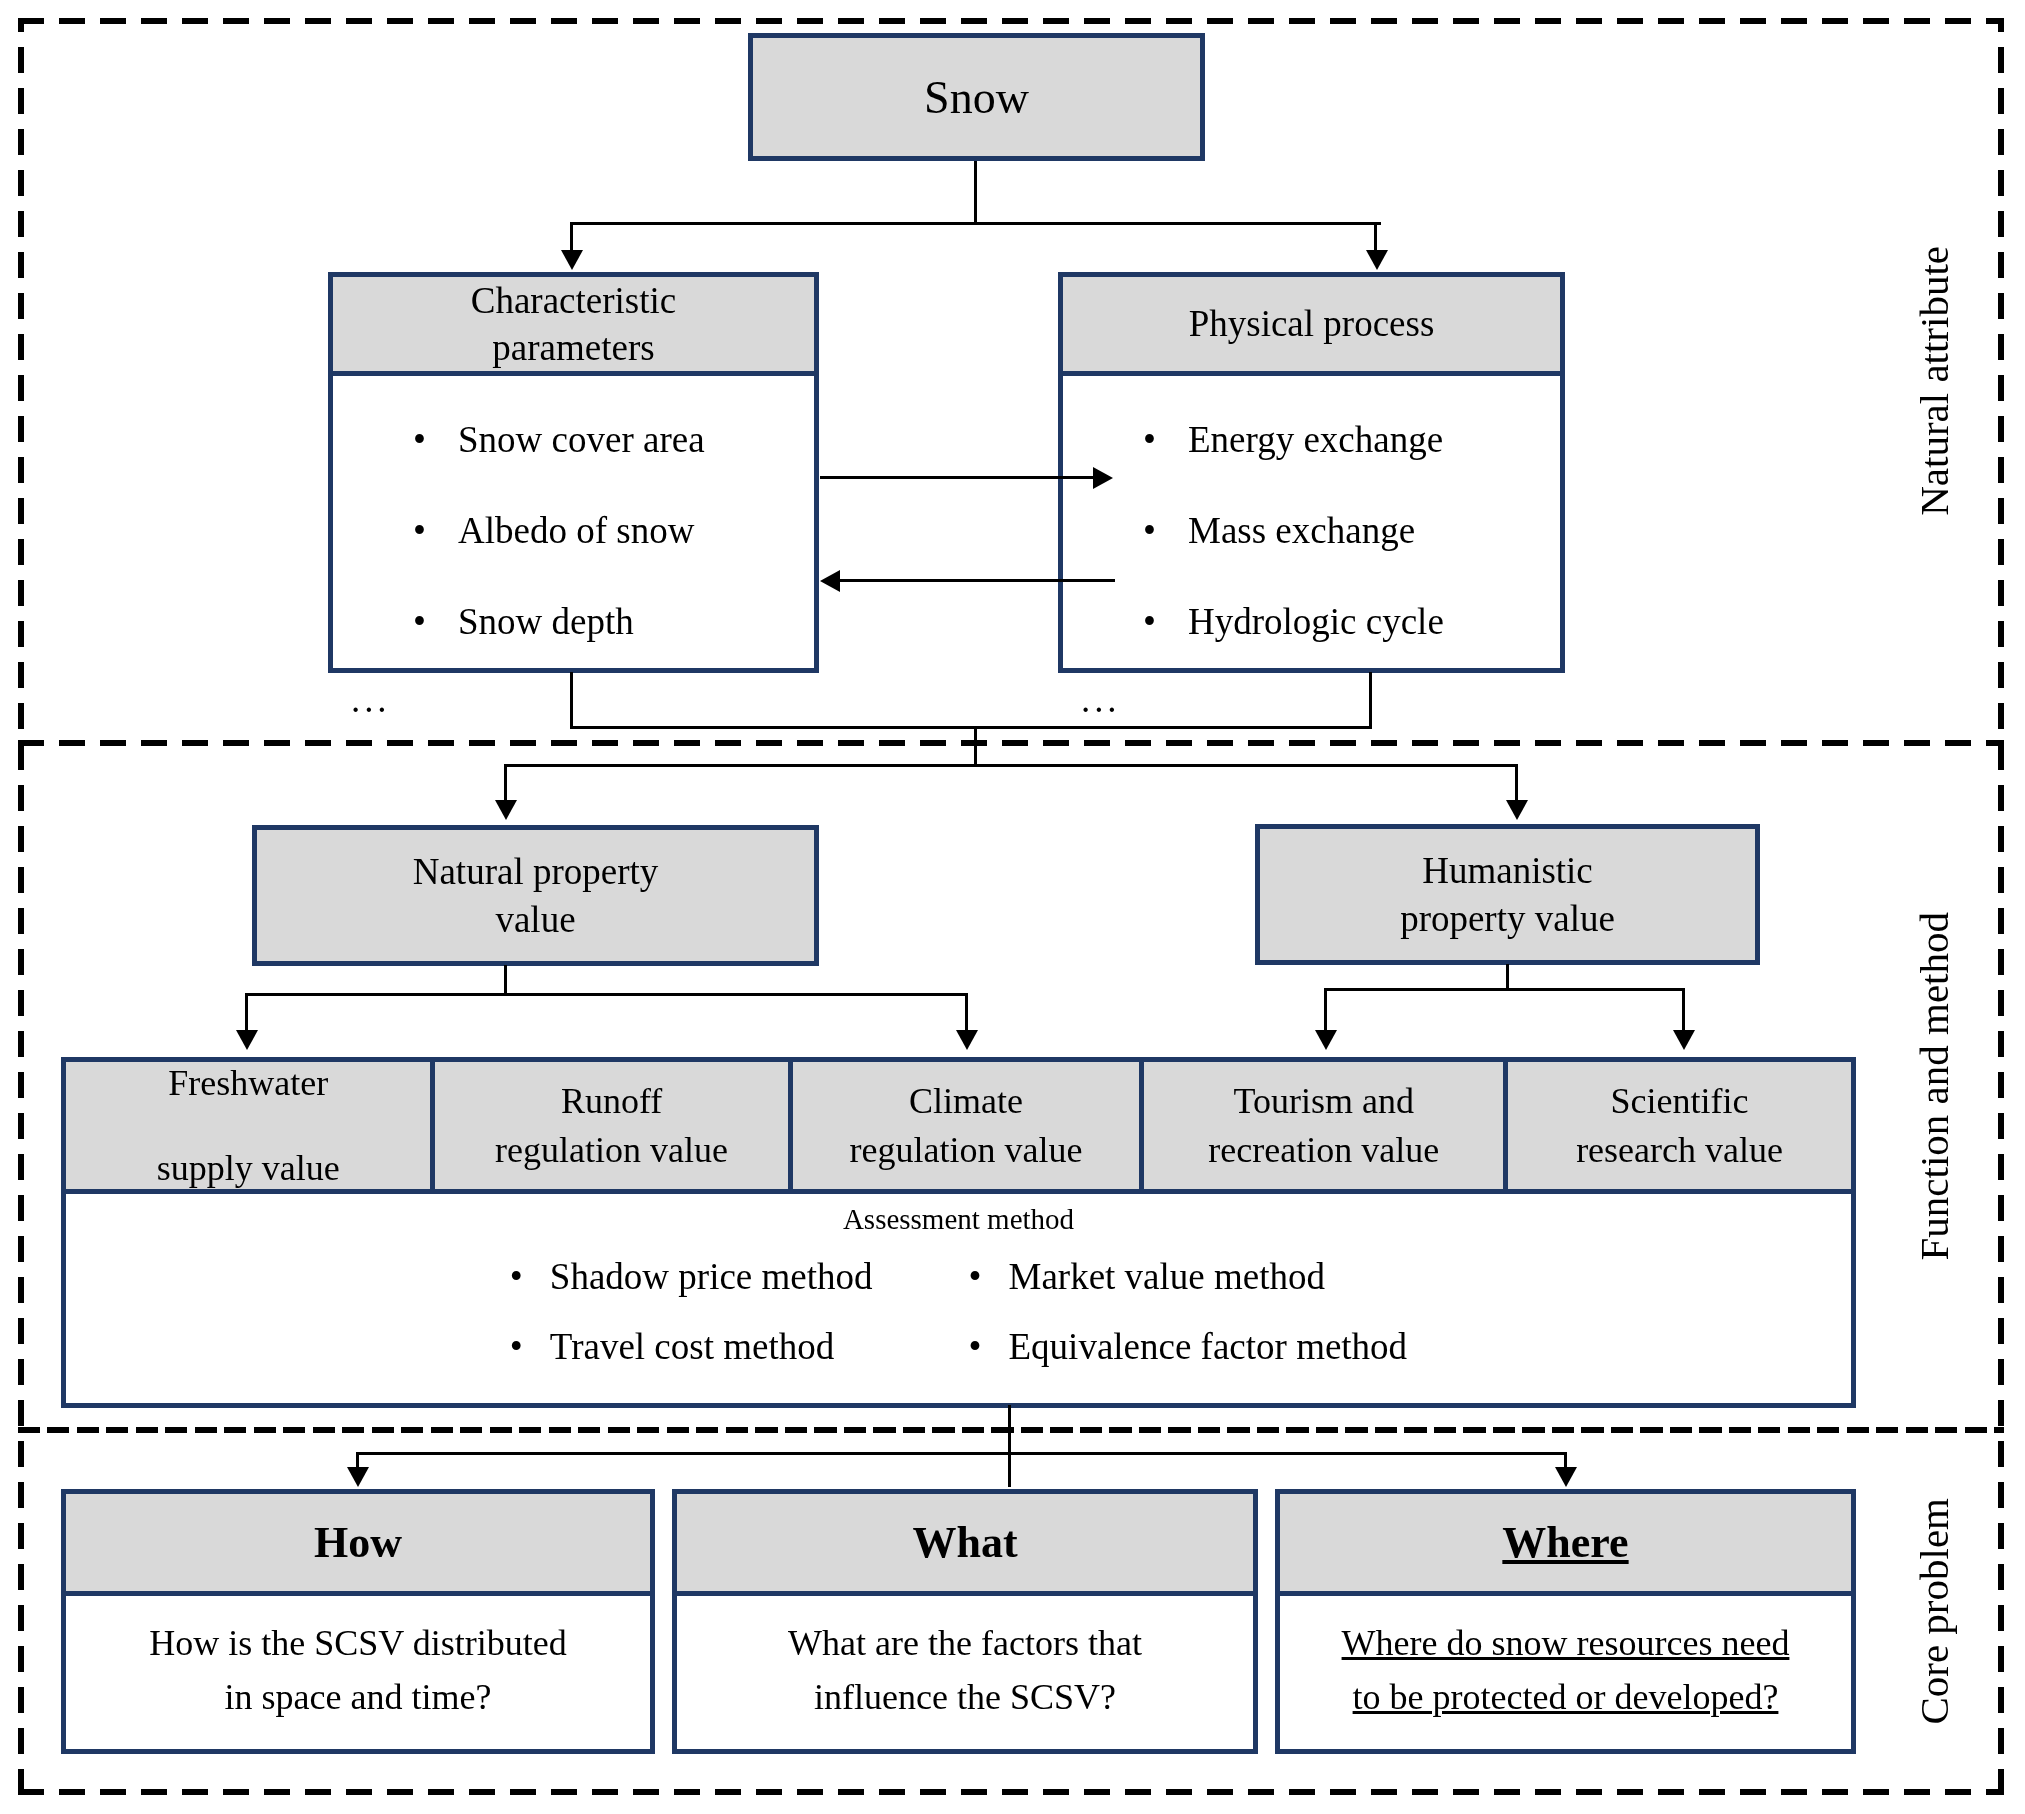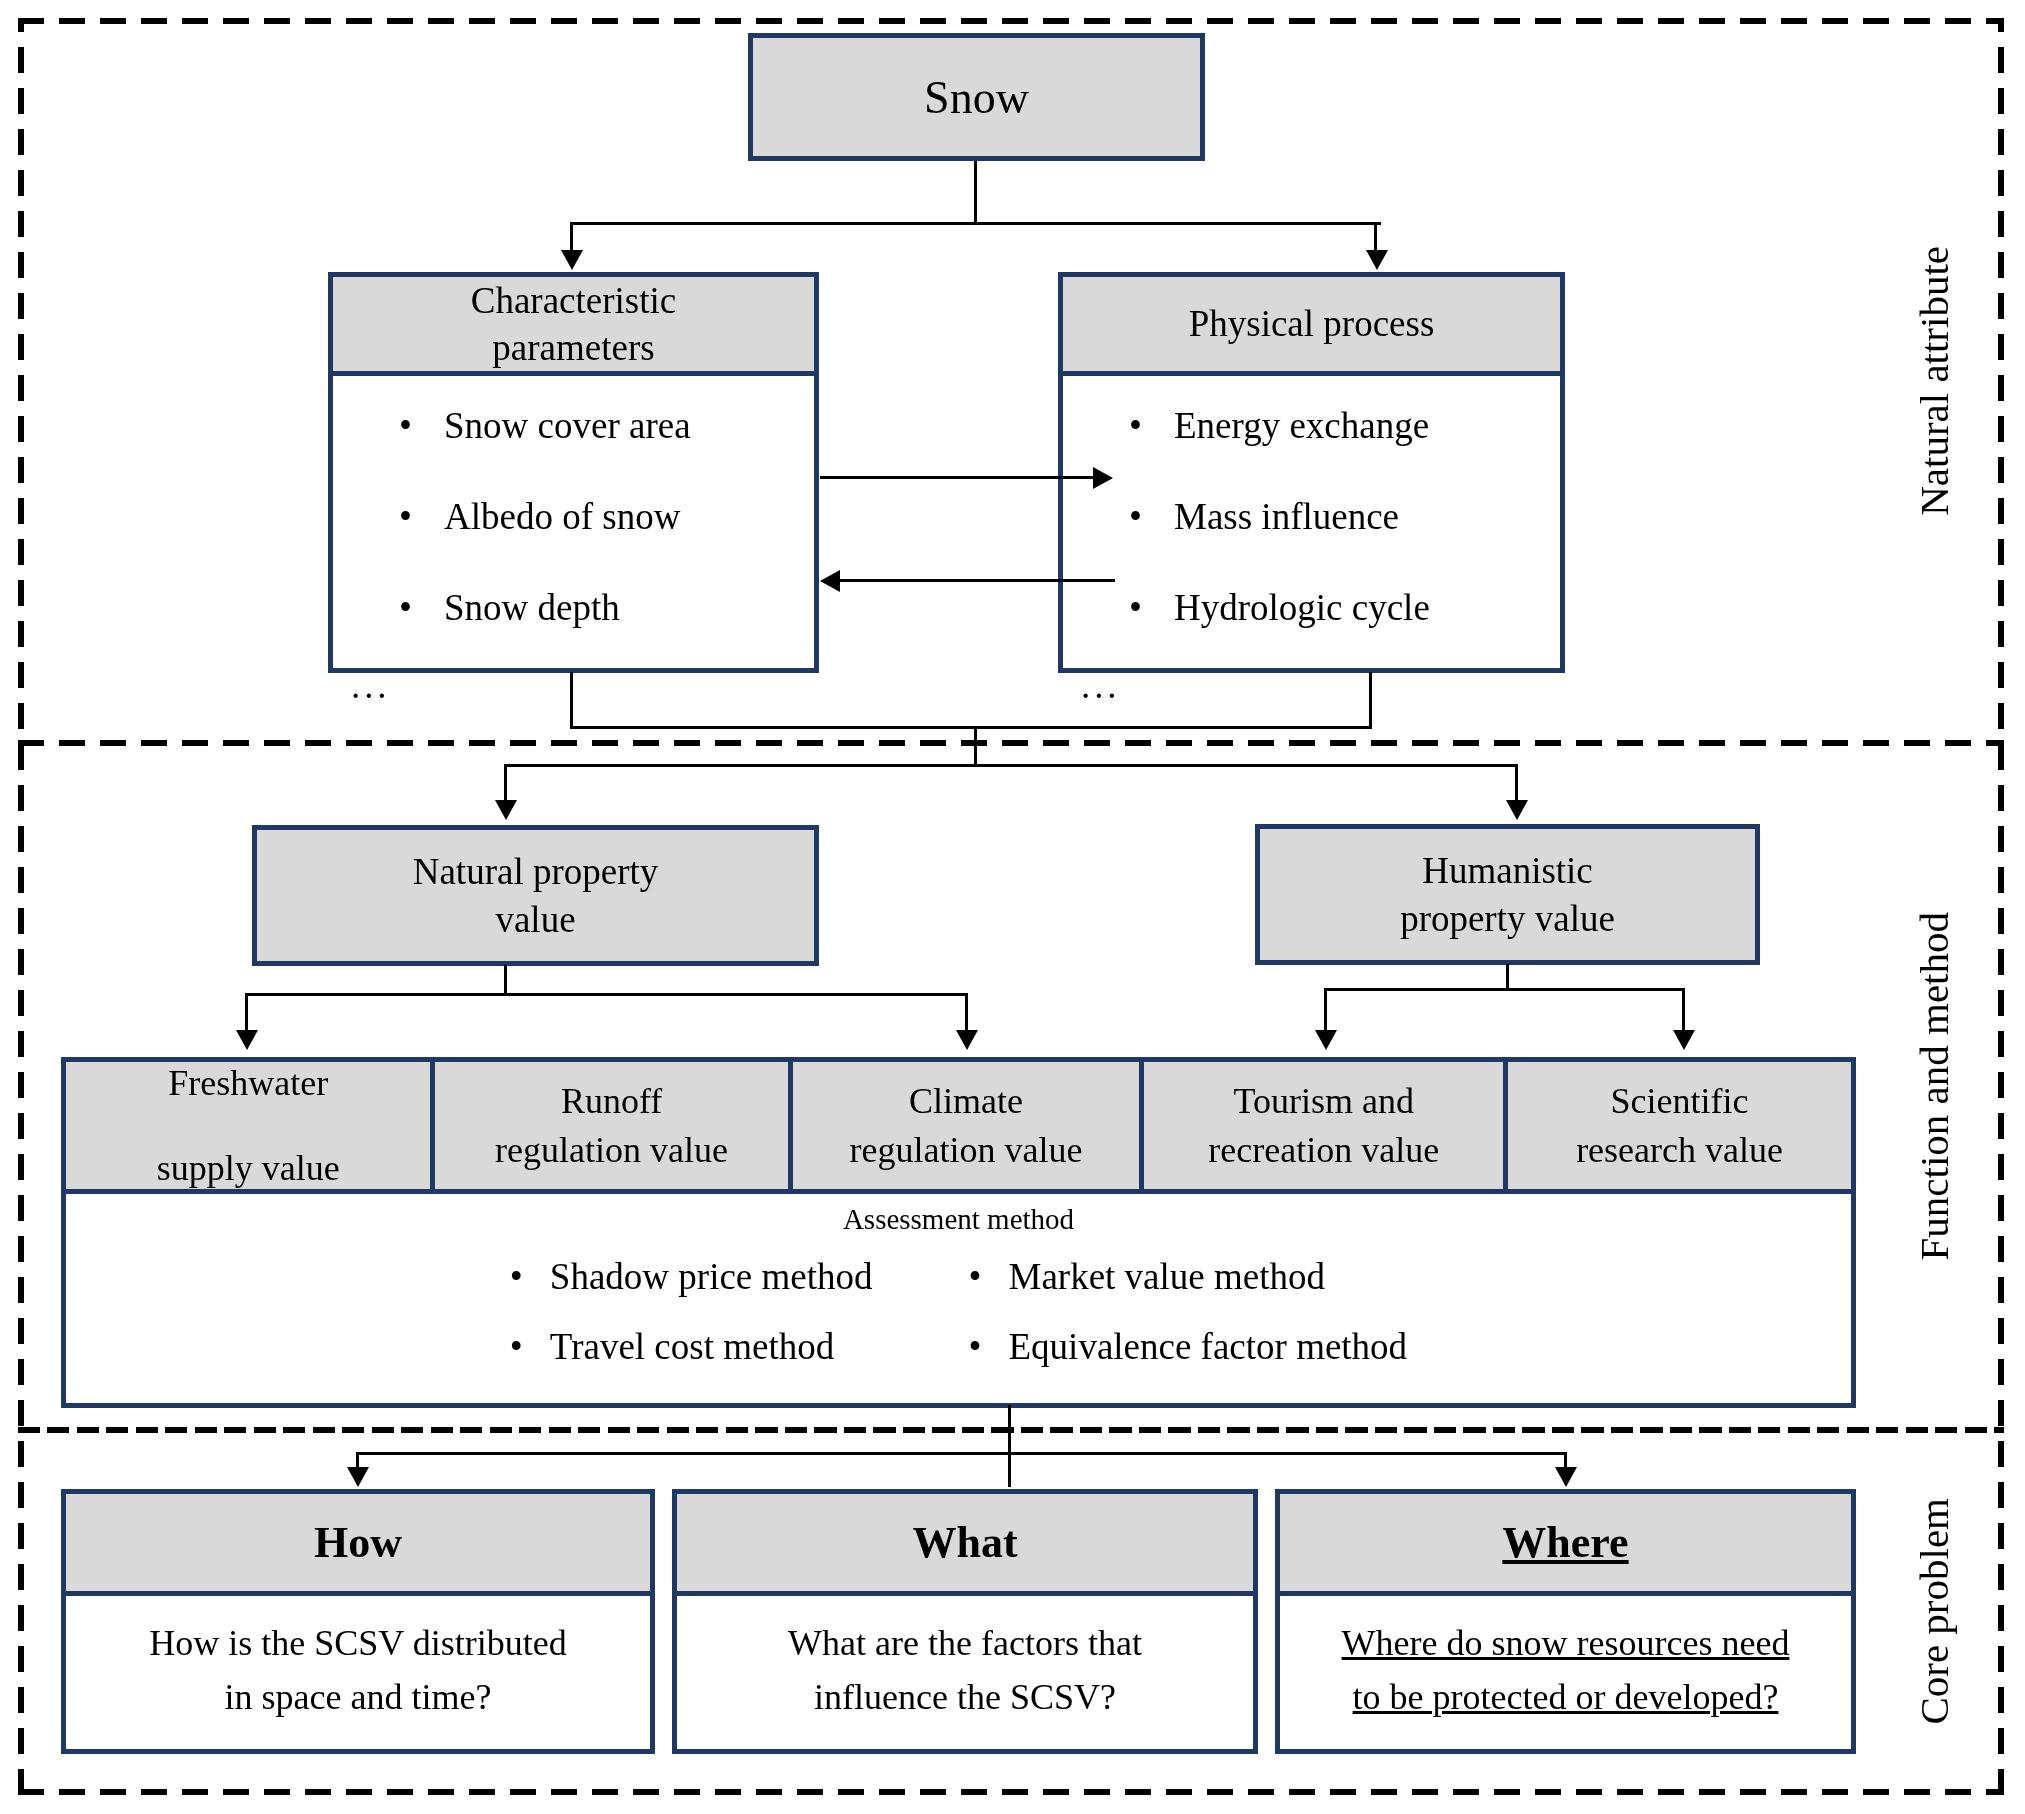--- a/index.html
+++ b/index.html
@@ -14,21 +14,21 @@
   .dash-h.fine { background:repeating-linear-gradient(90deg,#000 0 22px,transparent 22px 29.5px); }
   .dash-v { position:absolute; width:5.8px;
     background:repeating-linear-gradient(0deg,#000 0 26px,transparent 26px 41px); }
   
   .box { position:absolute; box-sizing:border-box; border:5.1px solid var(--navy); background:#fff; }
   .gray { background:var(--gray); }
   .center-flex { display:flex; flex-direction:column; align-items:center; justify-content:center; text-align:center; }
   .hdr { box-sizing:border-box; background:var(--gray); border-bottom:5.1px solid var(--navy);
          display:flex; flex-direction:column; align-items:center; justify-content:center; text-align:center; }
   .t58 { font-size:37px; line-height:1.28; }
-  .blist { list-style:none; margin:2px; padding:26px 18px 0 64px; font-size:37px; }
+  .blist { list-style:none; margin:16px; padding:26px 18px 0 64px; font-size:37px; }
   .blist li { margin:0 0 48px 0; white-space:nowrap; }
   .blist li::before { content:"•"; display:inline-block; width:45px; }
   .ellipsis { font-size:37px; margin:-13px 0 0 18px; letter-spacing:3.9px; }
   
   .vrow { display:flex; height:127px; border-bottom:5.1px solid var(--navy); }
   .vcell { box-sizing:border-box; border-right:5.1px solid var(--navy); background:var(--gray);
            display:flex; flex-direction:column; align-items:center; justify-content:center;
            text-align:center; font-size:36px; line-height:1.35; }
   .vcell:last-child { border-right:none;text-align:right; }
   
@@ -94,21 +94,21 @@
     </ul>
     <div class="ellipsis">...</div>
   </div>
 
   <div class="box" style="left:1058px;top:272px;width:507px;height:401px;">
     <div class="hdr t58" style="height:99px;">
       <div>Physical process</div>
     </div>
     <ul class="blist">
       <li>Energy exchange</li>
-      <li>Mass influence</li>
+      <li>Mass exchange</li>
       <li>Hydrologic cycle</li>
     </ul>
     <div class="ellipsis">...</div>
   </div>
 
   <div class="box gray center-flex t58" style="left:252px;top:825px;width:567px;height:141px;">
     <div>Natural property</div>
     <div>value</div>
   </div>
   <div class="box gray center-flex t58" style="left:1255px;top:824px;width:505px;height:141px;">

